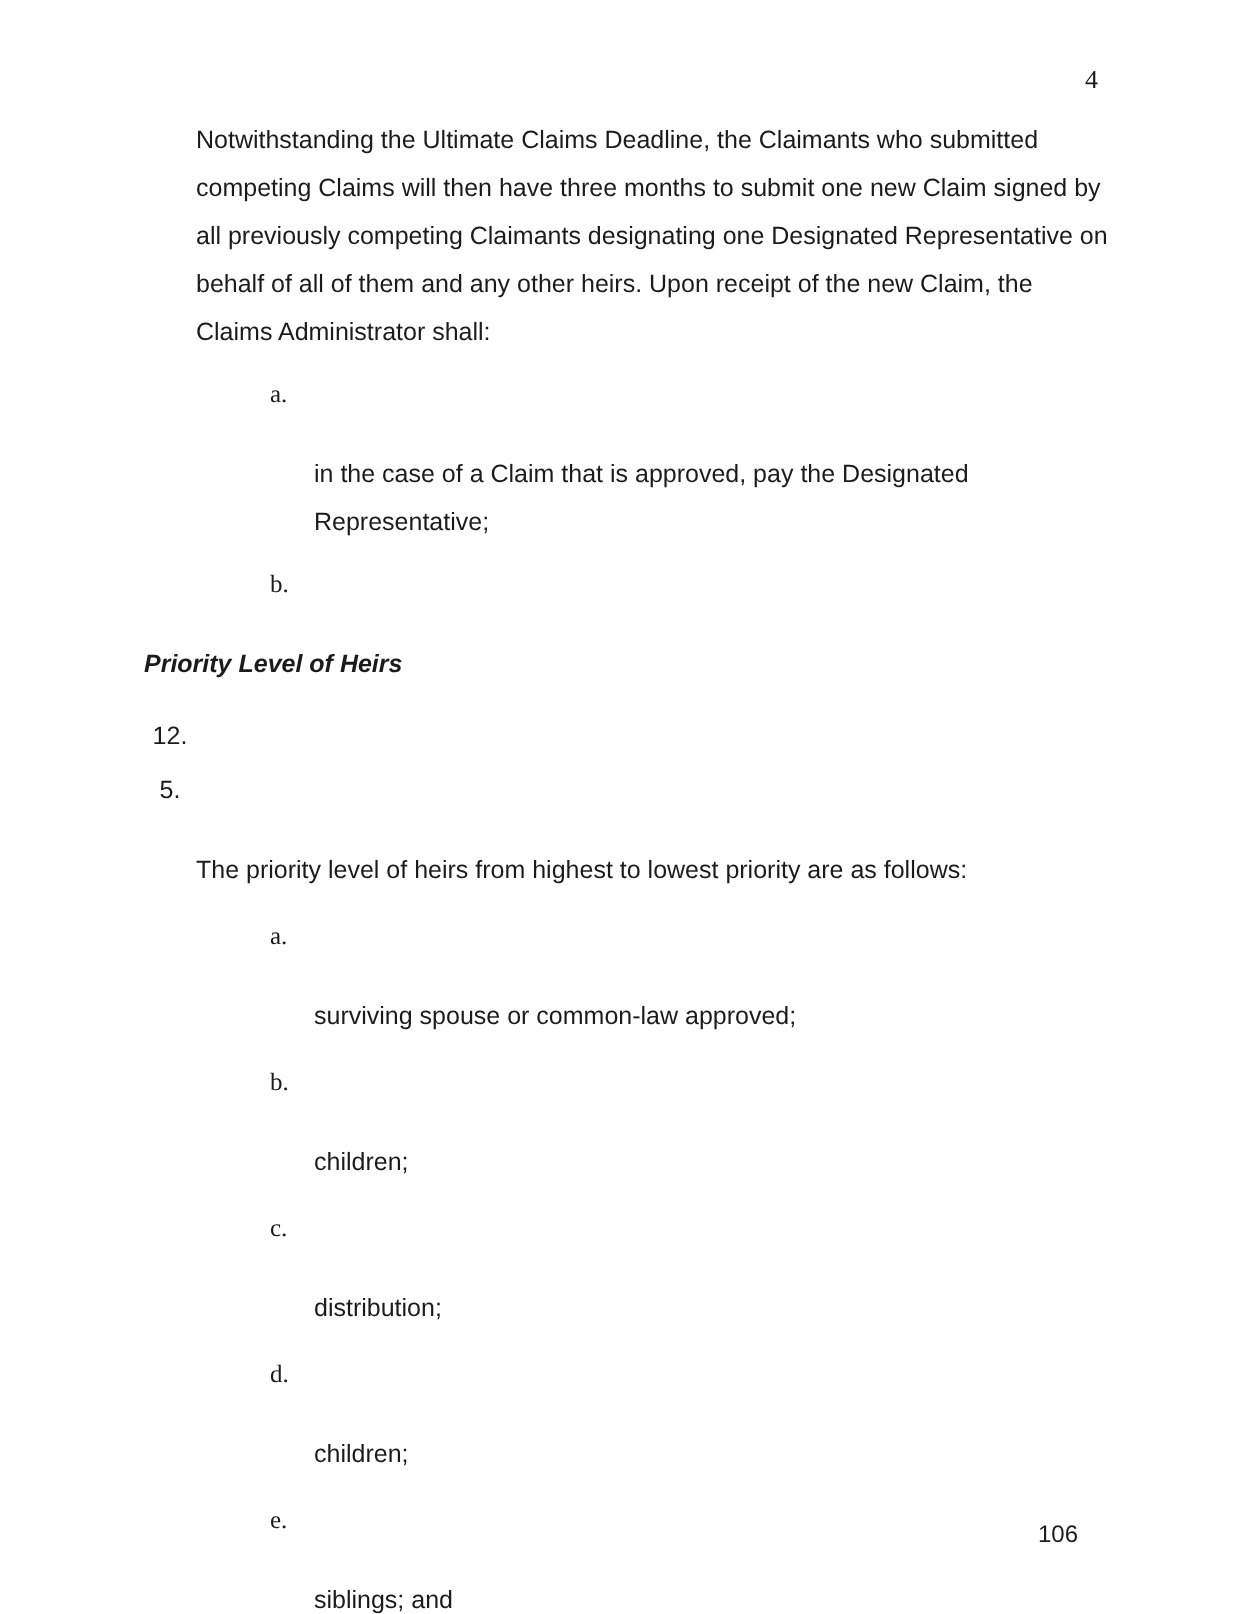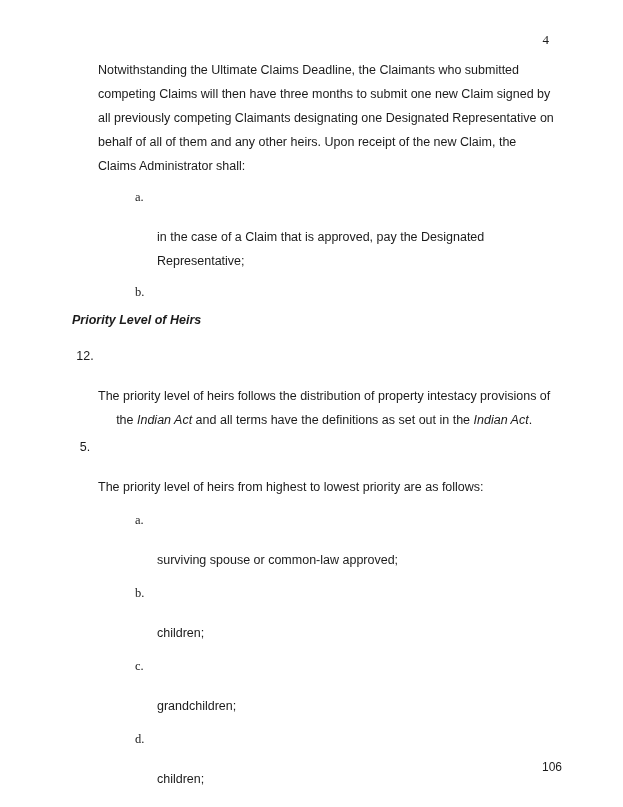--- a/index.html
+++ b/index.html
@@ -18,39 +18,39 @@
     position: absolute;
     top: 31px;
     right: 74px;
     font-family: "Liberation Serif", serif;
     font-size: 13px;
     line-height: 17px;
   }
   .page-number-bottom {
     position: absolute;
     top: 759px;
-    right: 61px;
+    right: 84px;
     font-size: 12px;
     line-height: 17px;
   }
   .content { padding: 58px 18px 0 98px; }
   .para { margin: 0; white-space: pre; }
   .group { margin: 0; }
   .letter-item { display: flex; margin-top: 7px; padding-left: 37px; }
   .group-heirs { margin-top: 2px; }
   .group-heirs .letter-item { margin-top: 9px; }
   .marker {
     flex: none;
     width: 22px;
     font-family: "Liberation Serif", serif;
     font-size: 12.5px;
   }
   .item-text { flex: none; white-space: pre; margin-top: 40px; }
   .heading {
-    margin: 4px 0 0 -26px;
+    margin: 16px 0 0 -26px;
     font-size: 12.5px;
     font-weight: bold;
     font-style: italic;
     line-height: 24px;
   }
   .group-numbered { margin-top: 12px; }
   .numbered-item { display: flex; margin-left: -26px; margin-top: 3px; text-align: center; }
   .num-marker { flex: none; width: 26px; }
   .italic { font-style: italic; }
 </style>
@@ -82,22 +82,20 @@
         </div>
 
     </div>
 
     <h2 class="heading">Priority Level of Heirs</h2>
 
     <div class="group group-numbered">
 
         <div class="numbered-item">
           <span class="num-marker">12.</span>
-          <span class="item-text"><span>The priority level of heirs follows the distribution of property intestacy provisions of
-the </span><span class="italic">Indian Act</span><span> and all terms have the definitions as set out in the </span><span class="italic">Indian Act</span><span>.</span></span>
         </div>
 
         <div class="numbered-item">
           <span class="num-marker">5.</span>
           <span class="item-text"><span>The priority level of heirs from highest to lowest priority are as follows:</span></span>
         </div>
 
     </div>
 
     <div class="group group-heirs">
@@ -107,21 +105,21 @@
           <span class="item-text">surviving spouse or common-law approved;</span>
         </div>
 
         <div class="letter-item">
           <span class="marker">b.</span>
           <span class="item-text">children;</span>
         </div>
 
         <div class="letter-item">
           <span class="marker">c.</span>
-          <span class="item-text">grandchildren;</span>
+          <span class="item-text">distribution;</span>
         </div>
 
         <div class="letter-item">
           <span class="marker">d.</span>
           <span class="item-text">children;</span>
         </div>
 
         <div class="letter-item">
           <span class="marker">e.</span>
           <span class="item-text">siblings; and</span>

